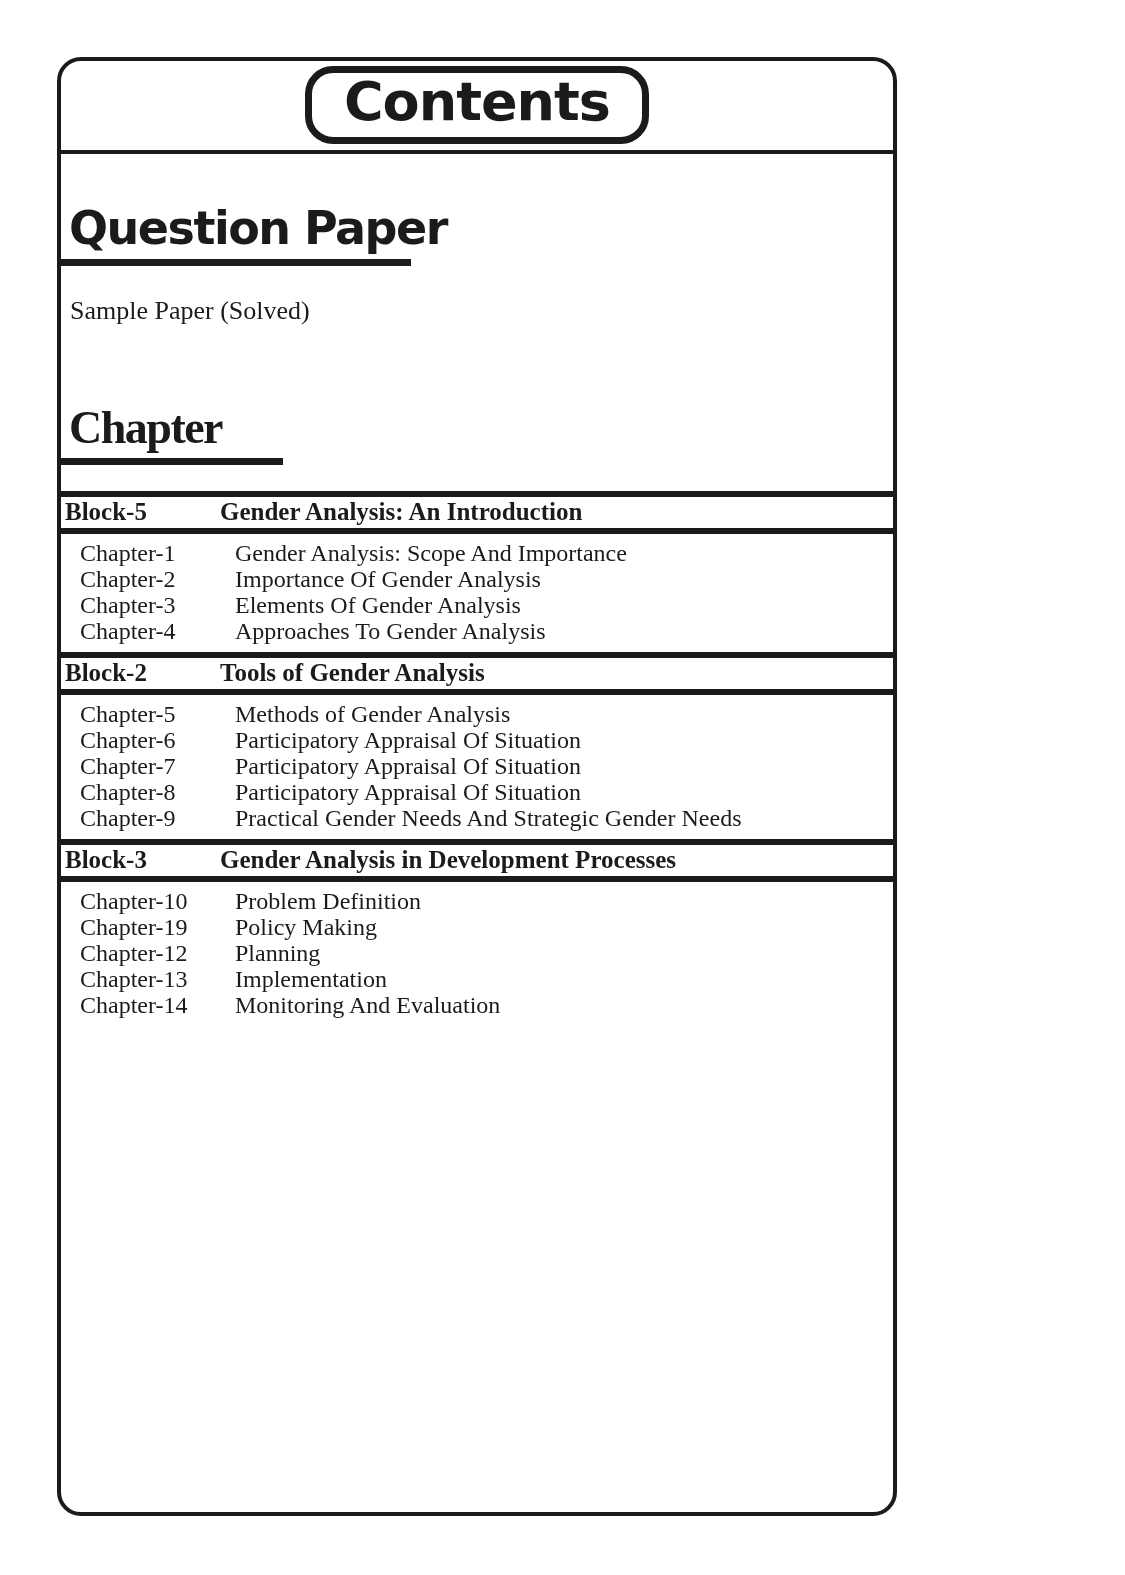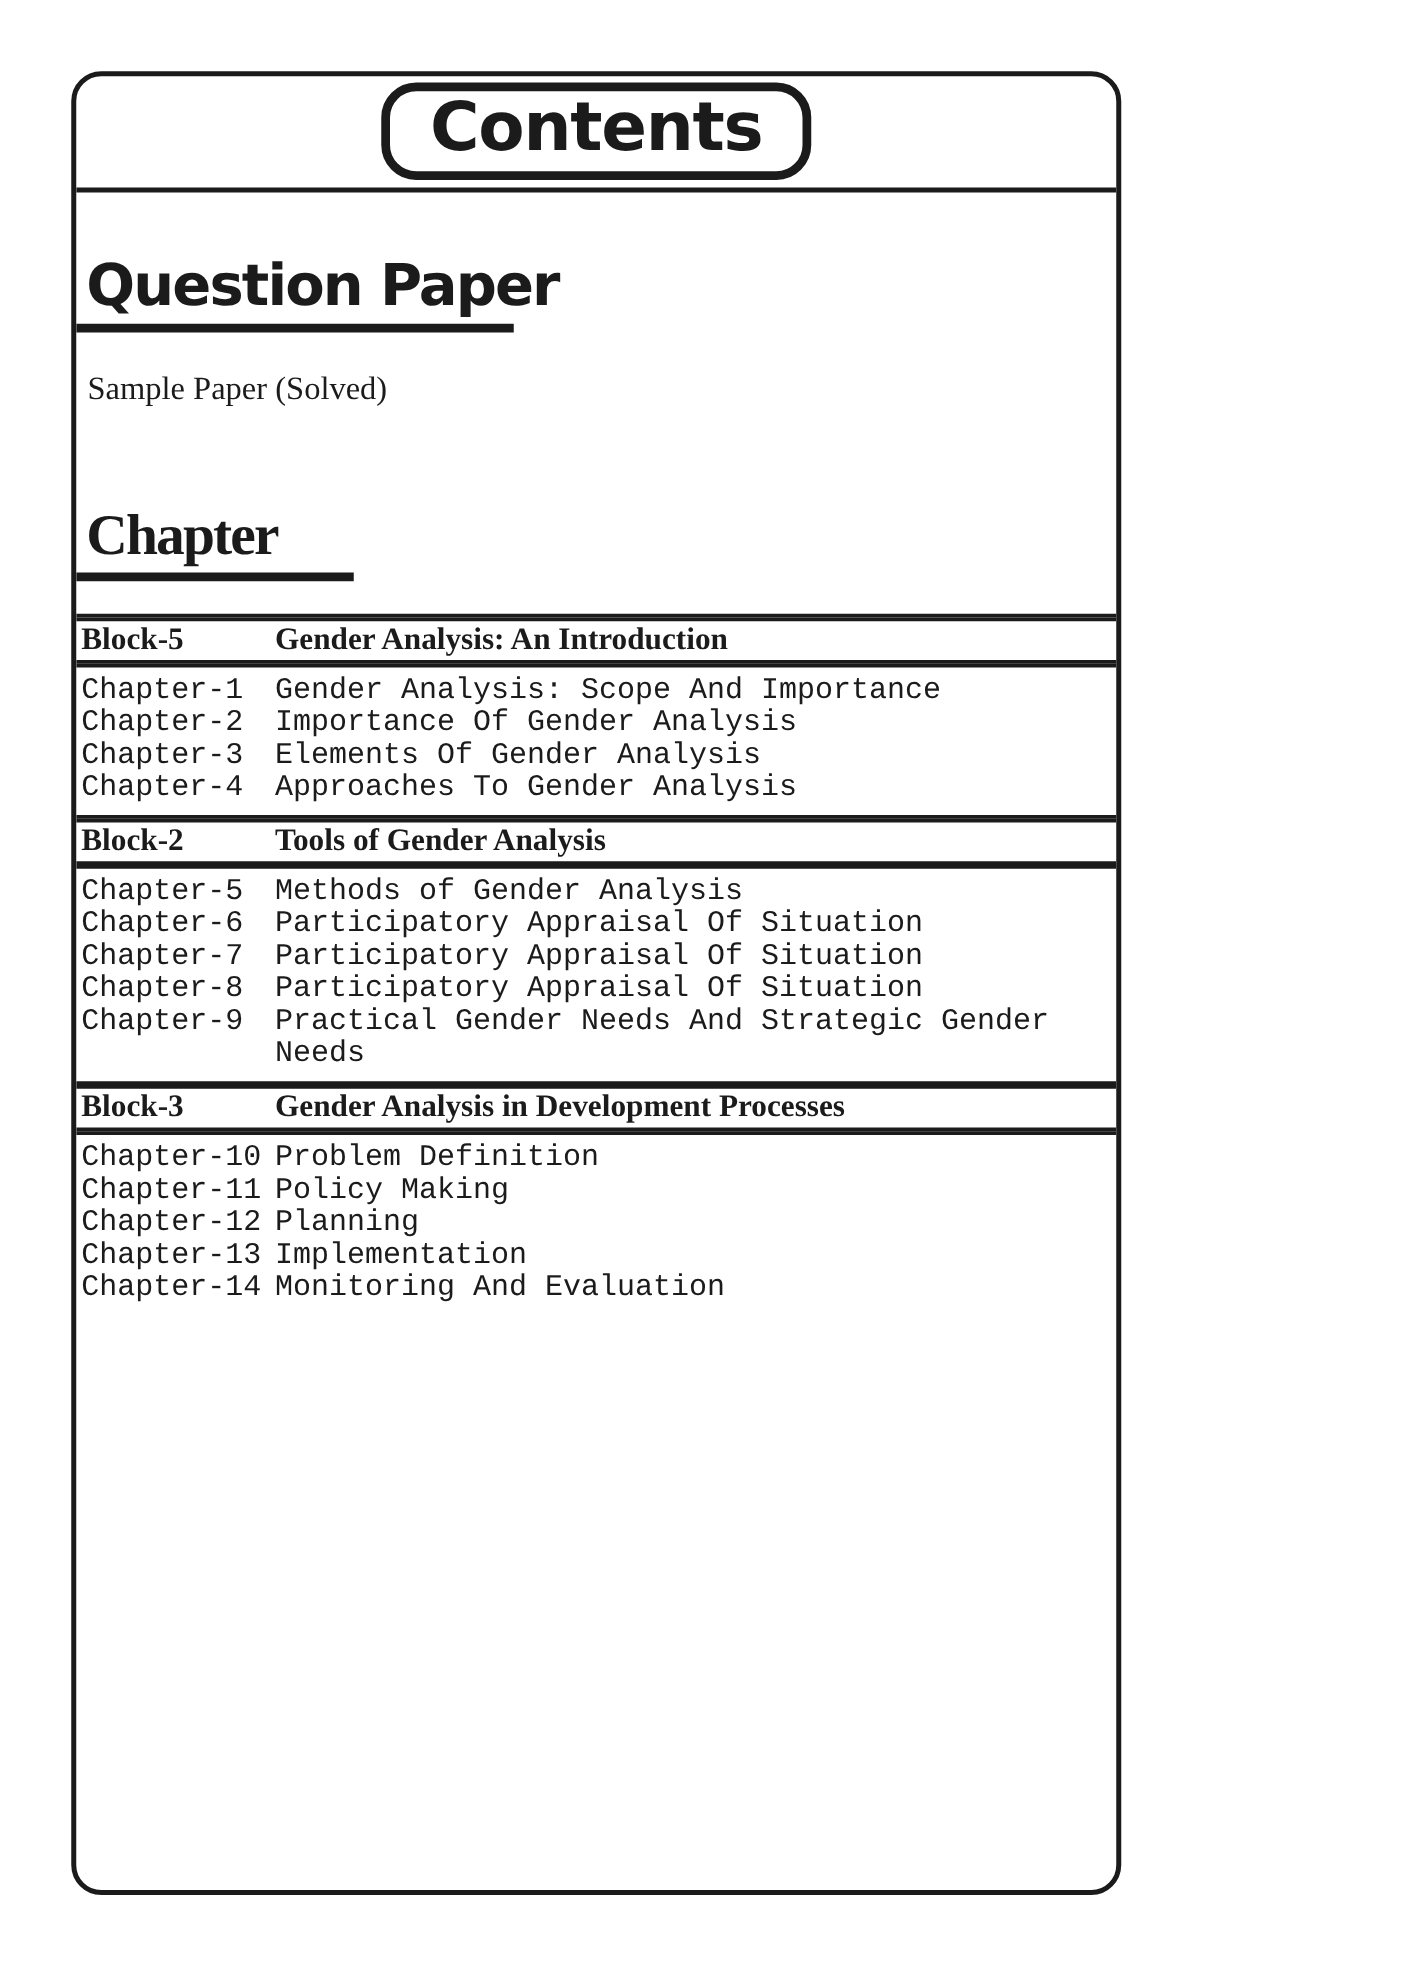--- a/index.html
+++ b/index.html
@@ -77,21 +77,21 @@
     border-bottom: 3px solid #1b1b1b;
   }
   .block-row {
     display: flex;
     align-items: center;
     padding: 2px 0 3px 4px;
     font-weight: bold;
     font-size: 25px;
     line-height: 26px;
   }
-  .chapter-list { padding: 6px 0 8px 4px; font-family: Liberation Mono, monospace; }
+  .chapter-list { padding: 6px 0 8px 19px; }
   .chapter-row {
     display: flex;
     font-size: 24px;
     line-height: 26px;
   }
   .lbl { flex: 0 0 155px; }
   .ttl { flex: 1 1 auto; }
 </style>
 </head>
 <body>
@@ -173,21 +173,21 @@
       <span class="lbl">Block-3</span>
       <span class="ttl">Gender Analysis in Development Processes</span>
     </div>
     <div class="double-rule"></div>
     <div class="chapter-list">
       <div class="chapter-row">
         <span class="lbl">Chapter-10</span>
         <span class="ttl">Problem Definition</span>
       </div>
       <div class="chapter-row">
-        <span class="lbl">Chapter-11</span>
+        <span class="lbl">Chapter-19</span>
         <span class="ttl">Policy Making</span>
       </div>
       <div class="chapter-row">
         <span class="lbl">Chapter-12</span>
         <span class="ttl">Planning</span>
       </div>
       <div class="chapter-row">
         <span class="lbl">Chapter-13</span>
         <span class="ttl">Implementation</span>
       </div>

